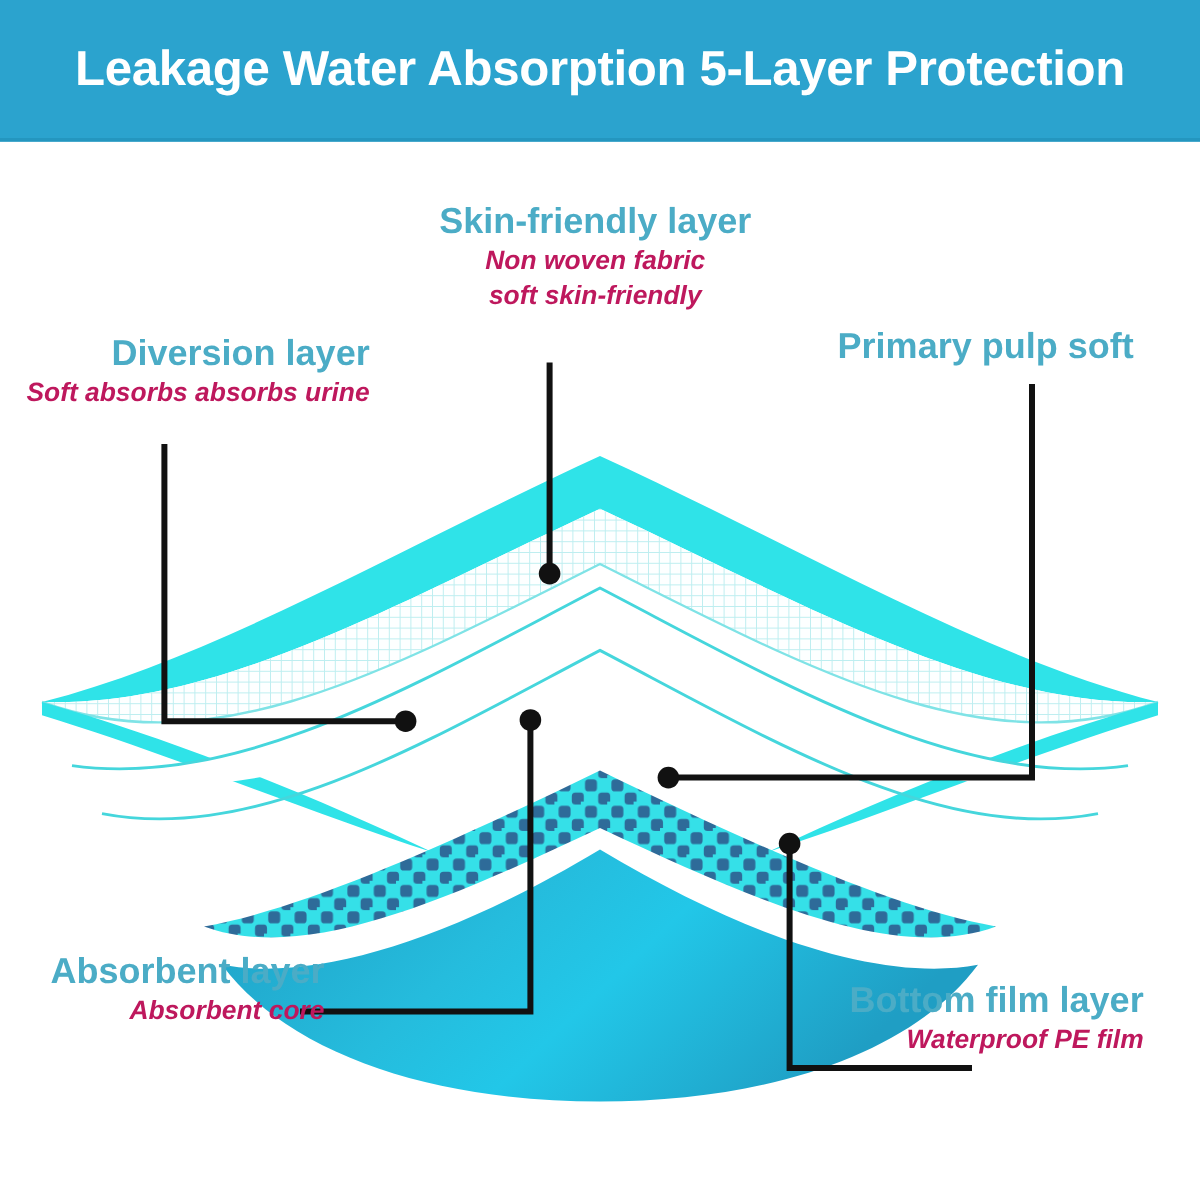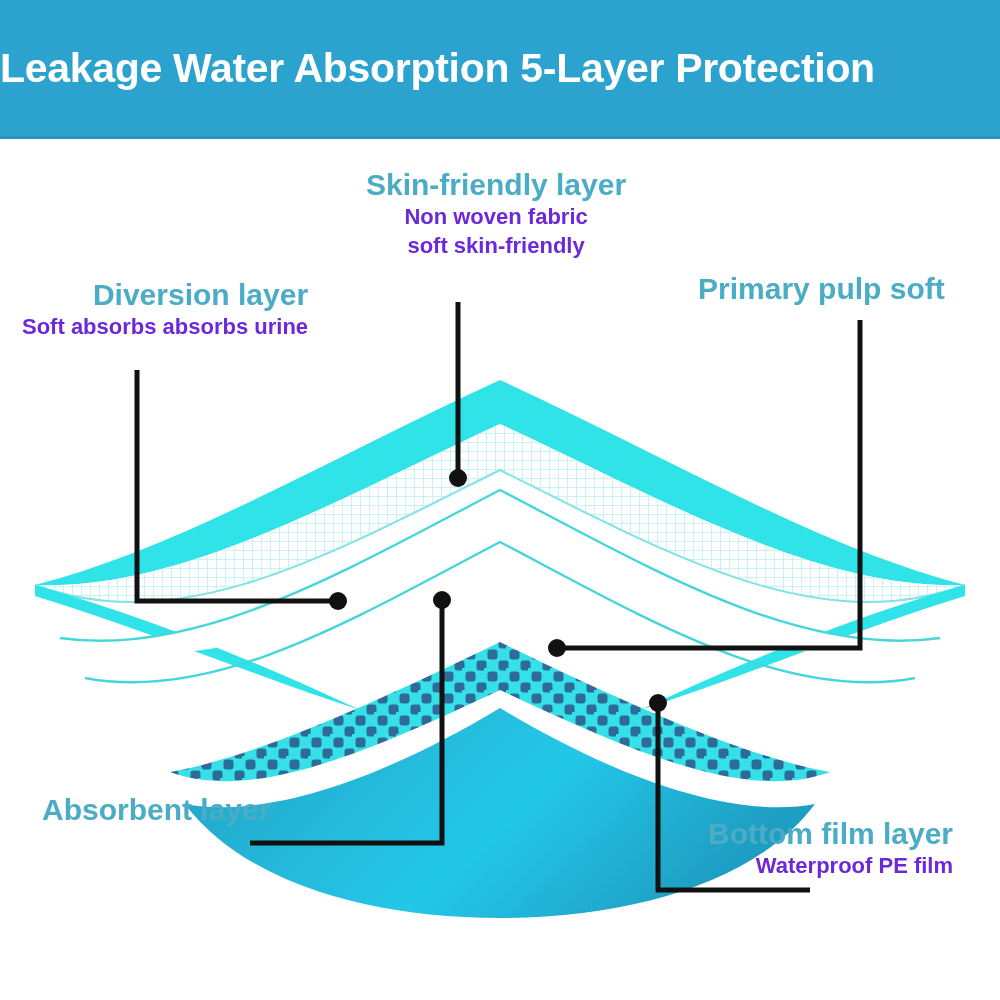--- a/index.html
+++ b/index.html
@@ -15,26 +15,27 @@
     font-family: "Liberation Sans", sans-serif;
     -webkit-font-smoothing: antialiased;
   }
 
   
   #title-banner {
     position: absolute;
     left: 0;
     top: 0;
     width: 1000px;
-    height: 139px;
+    height: 118px;
     background: #2ba3ce;
     border-bottom: 3px solid #2496bf;
     box-sizing: border-box;
     display: flex;
     align-items: center;
+    justify-content: center;
   }
   #title-text {
     color: #ffffff;
     font-size: 41px;
     font-weight: bold;
     letter-spacing: -0.3px;
     white-space: nowrap;
     text-align: center;
   }
 
@@ -58,25 +59,26 @@
     white-space: nowrap;
   }
   .callout .heading {
     color: #4bacc6;
     font-size: 30px;
     font-weight: bold;
     line-height: 1.12;
     white-space: nowrap;
   }
   .callout .sub {
-    color: #6d28d9;
+    color: #be185d;
     font-size: 22px;
     font-weight: bold;
     line-height: 1.32;
     white-space: nowrap;
+    font-style: italic;
   }
   .callout.center .heading,
   .callout.center .sub { text-align: center; margin-left: 19px; }
   .callout.left-al .heading,
   .callout.left-al .sub { text-align: right; }
 
   
   #callout-diversion      { left: 22px;  top: 278px; }
   #callout-diversion .heading { padding-left: 44px; }
   #callout-skin           { left: 347px; top: 168px; }
@@ -213,18 +215,19 @@
   <div class="sub">Non woven fabric</div>
   <div class="sub">soft skin-friendly</div>
 </div>
 
 <div class="callout left-al" id="callout-pulp">
   <div class="heading">Primary pulp soft</div>
 </div>
 
 <div class="callout left-al" id="callout-absorbent">
   <div class="heading">Absorbent layer</div>
+  <div class="sub">Absorbent core</div>
 </div>
 
 <div class="callout left-al" id="callout-bottomfilm">
   <div class="heading">Bottom film layer</div>
   <div class="sub">Waterproof PE film</div>
 </div>
 
 </body></html>

